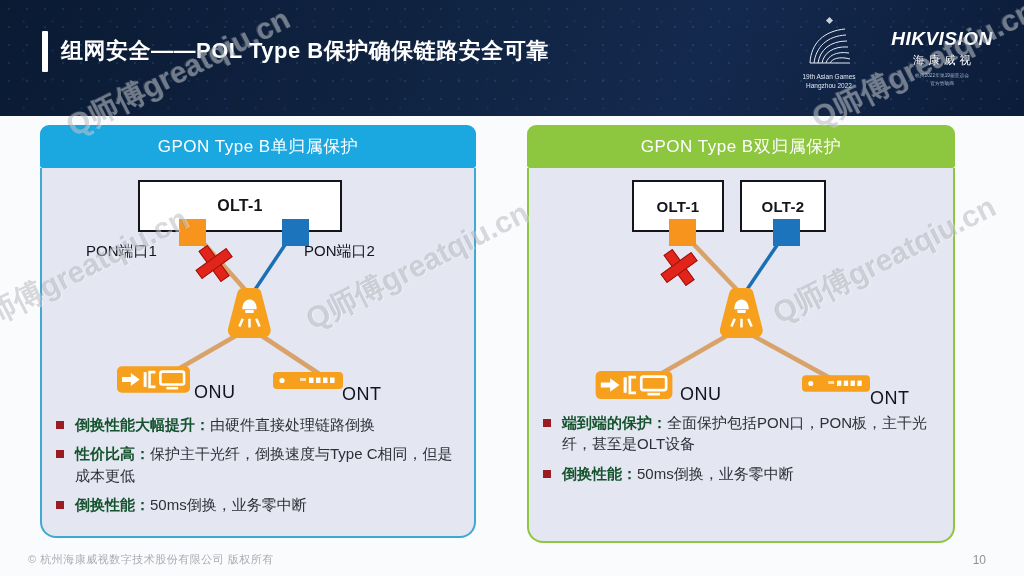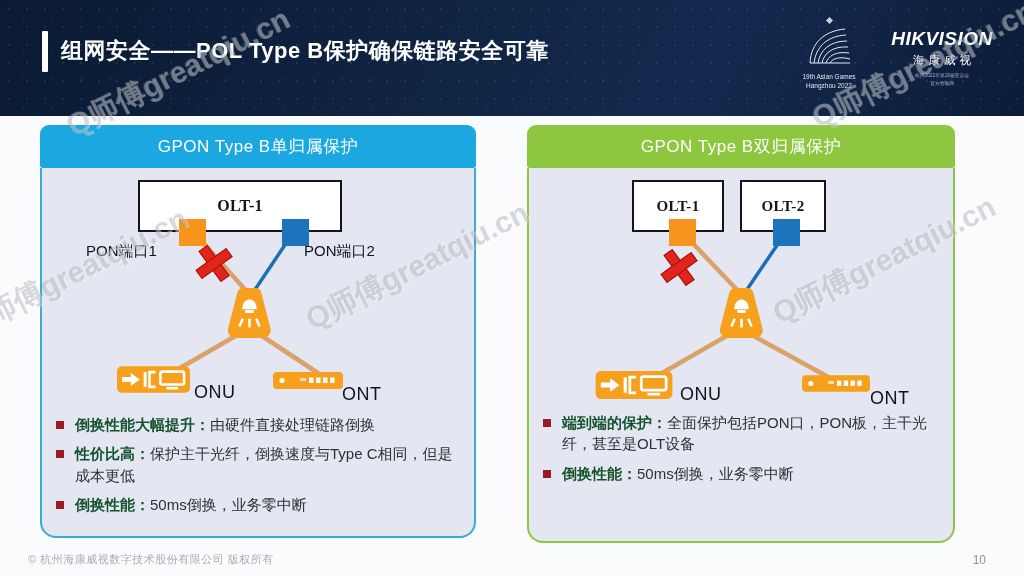--- a/index.html
+++ b/index.html
@@ -47,21 +47,21 @@
     background:#e4e6f1; border-radius:0 0 16px 16px;
   }
   .panel-0 .p-bd{ border:2px solid #3fa9d4; border-top:none; }
   .panel-1 .p-bd{ border:2px solid #8dc63f; border-top:none; }
 
   .wires{ position:absolute; left:0; top:0; z-index:1; }
 
   .olt-box{
     position:absolute; background:#fff; border:2px solid #14141a; z-index:2;
     display:flex; align-items:center; justify-content:center;
-    font-size:16px; font-weight:bold; color:#14141a; letter-spacing:.3px;font-family:Liberation Serif, serif;
+    font-size:16px; font-weight:bold; color:#14141a; letter-spacing:.3px;
   }
   .port{ position:absolute; width:27px; height:27px; z-index:3; }
   .port.orange{ background:#f7941e; }
   .port.blue{ background:#1c75bc; }
 
   .port-label{ position:absolute; font-size:15px; color:#14141e; z-index:2; white-space:nowrap;}
 
   .xmark{ position:absolute; width:34px; height:34px; z-index:6; transform:rotate(9deg); }
   .xmark i{ content:""; position:absolute; left:-2px; top:11px; width:38px; height:11px;
             background:#e1251b; border:1px solid #9e120c; display:block;}

